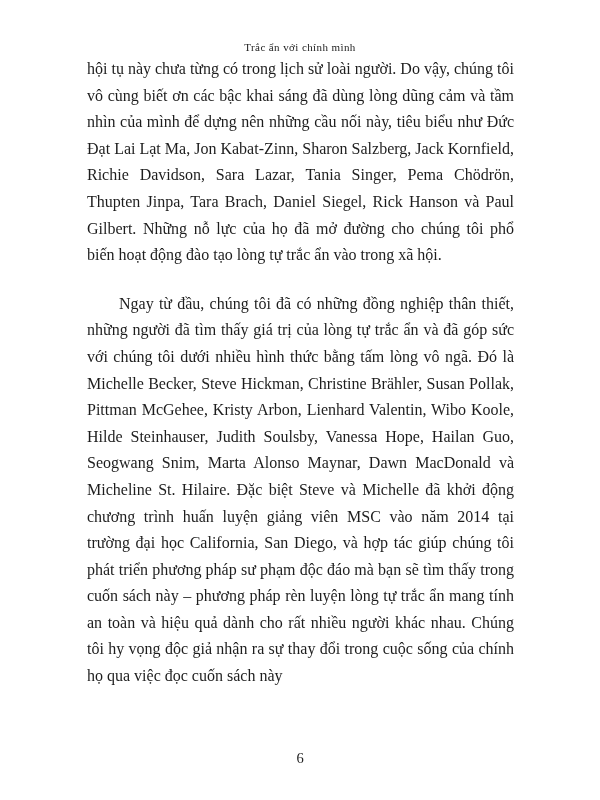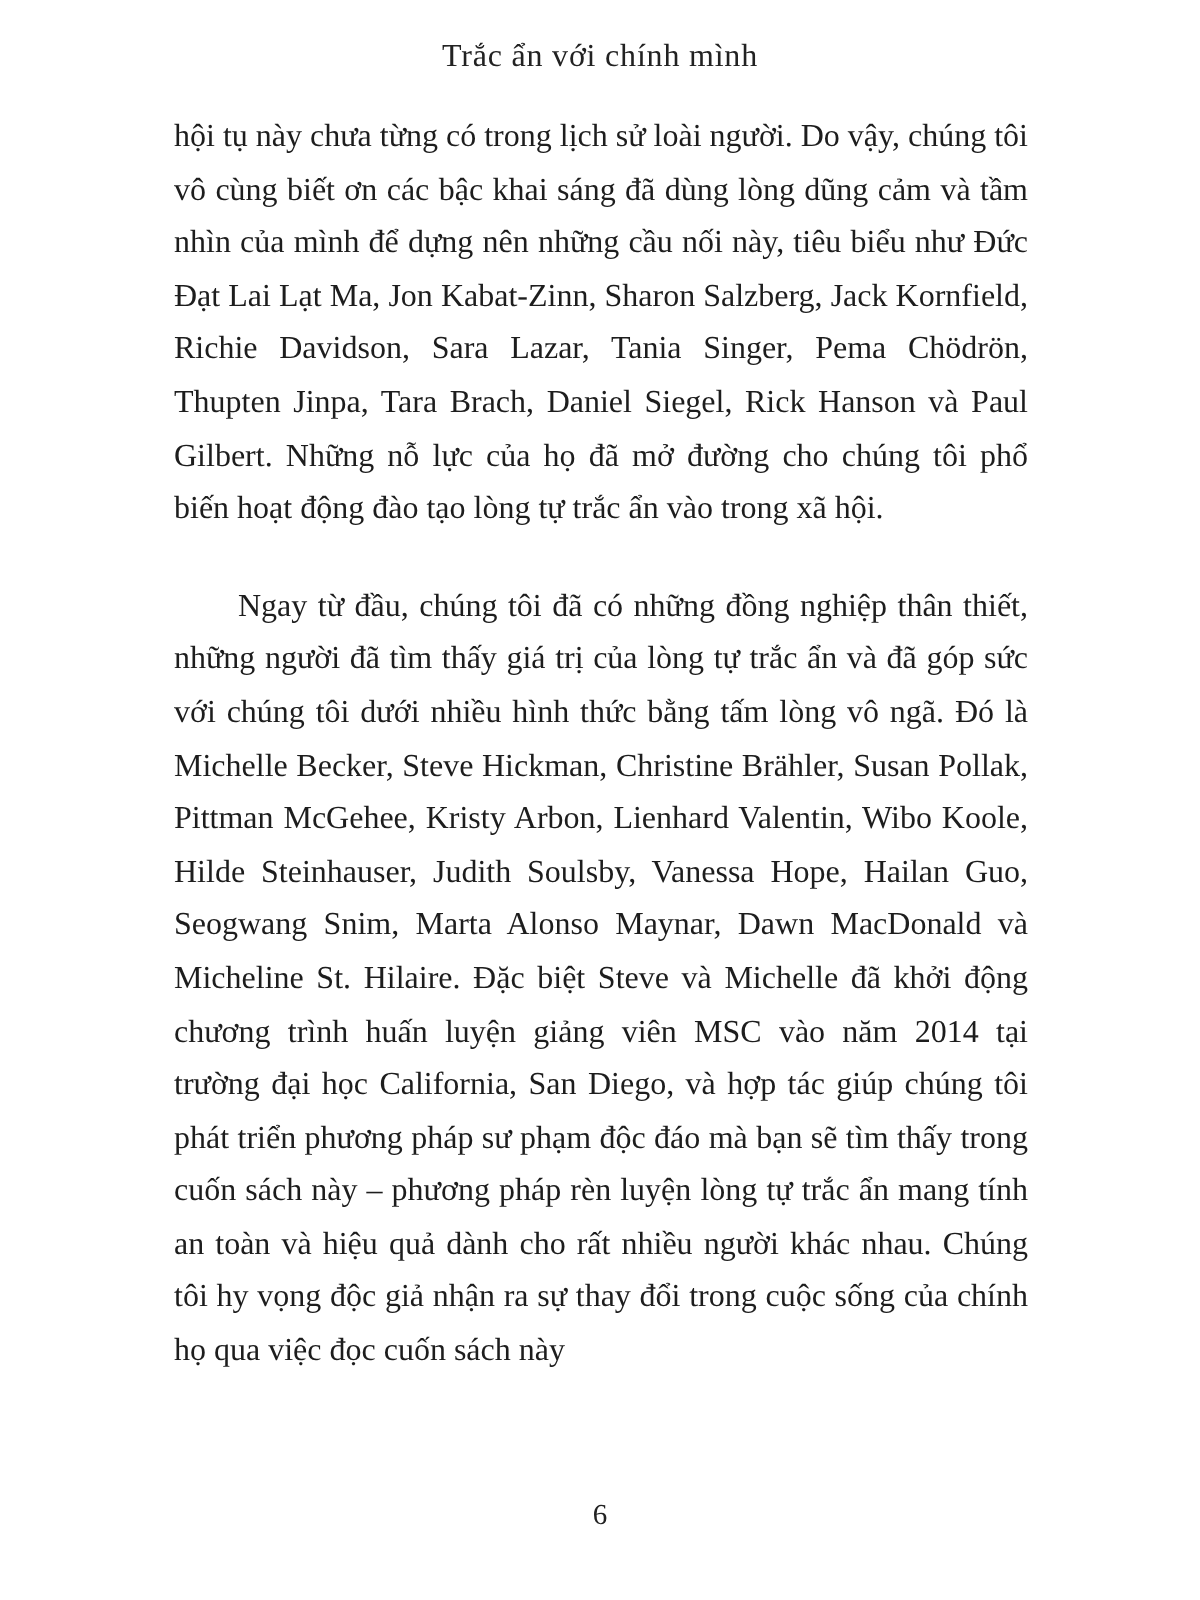--- a/index.html
+++ b/index.html
@@ -16,25 +16,25 @@
     position: relative;
     width: 600px;
     height: 800px;
     background: #ffffff;
     font-family: "Liberation Serif", "DejaVu Serif", serif;
     color: #1d1d1d;
     box-sizing: border-box;
   }
   .running-head {
     position: absolute;
-    top: 20px;
+    top: 41px;
     left: 0;
     width: 100%;
     text-align: center;
-    font-size: 16px;
+    font-size: 11px;
     letter-spacing: 0.4px;
     color: #222222;
   }
   .body-text {
     position: absolute;
     top: 56px;
     left: 87px;
     width: 427px;
     text-align: justify;
     font-size: 16px;

